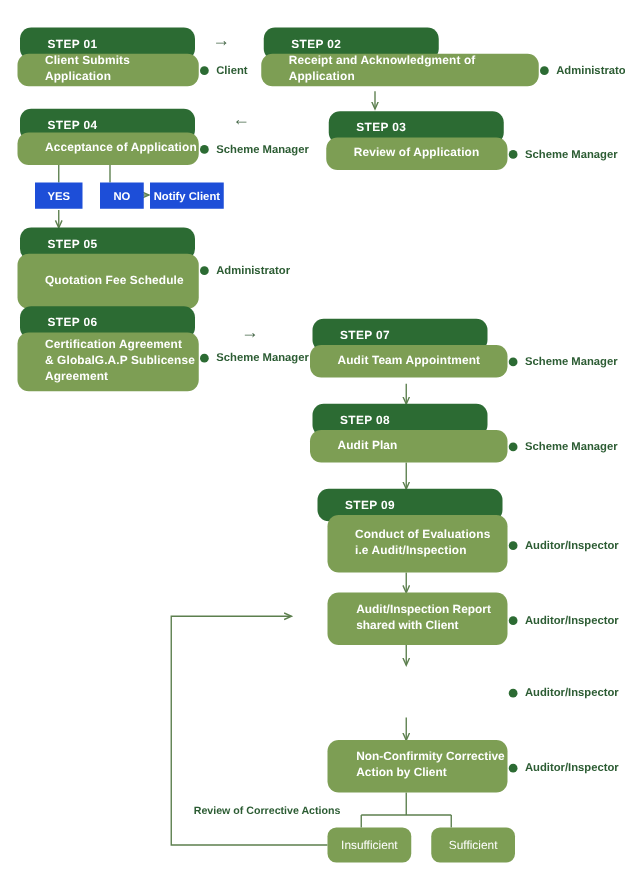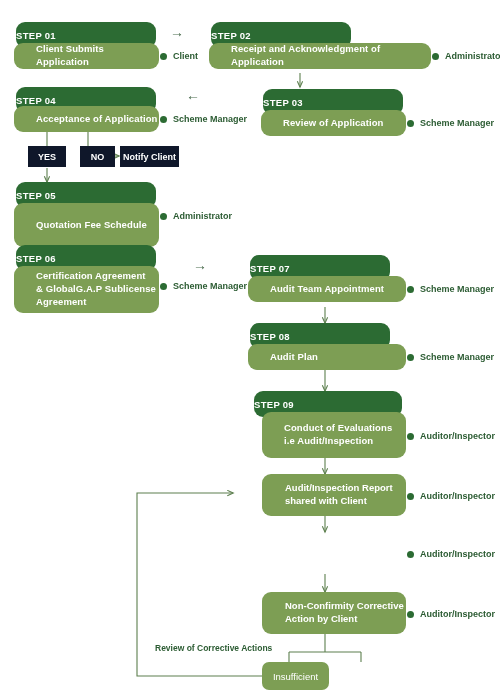--- a/index.html
+++ b/index.html
@@ -11,39 +11,39 @@
   #canvas{position:absolute;left:0;top:0;width:500px;height:700px;}
   .svg-layer{position:absolute;left:0;top:0;width:500px;height:700px;pointer-events:none;}
 
   
   .step{position:absolute;}
   .hdr{
     position:absolute;background:#2c6b33;border-radius:9px;
     color:#ffffff;font-size:9.5px;font-weight:bold;letter-spacing:.3px;
     display:flex;align-items:center;
   }
-  .hdr span{}
+  .hdr span{padding-left:22px;}
   .body{
     position:absolute;background:#7d9e54;border-radius:9px;
     color:#ffffff;font-size:9.5px;font-weight:bold;letter-spacing:.1px;
     display:flex;align-items:center;
   }
   .body span{padding-left:22px;line-height:1.35;display:block;}
 
   
   .plainbox{
     position:absolute;background:#7d9e54;border-radius:9px;
     color:#ffffff;font-size:9.5px;font-weight:bold;
     display:flex;align-items:center;
   }
   .plainbox span{padding-left:23px;line-height:1.35;display:block;}
 
   
   .sqbox{
-    position:absolute;background:#0f172a;color:#ffffff;
+    position:absolute;background:#1d4ed8;color:#ffffff;
     font-size:9px;font-weight:bold;
     display:flex;align-items:center;justify-content:center;
   }
 
   
   .term{
     position:absolute;background:#7d9e54;border-radius:7px;
     color:#ffffff;font-size:9.5px;font-weight:normal;
     display:flex;align-items:center;justify-content:center;
   }
@@ -257,14 +257,15 @@
 Action by Client</span>
   </div>
   <div class="role" style="left:407px;top:609px;">
     <i class="dot"></i>
     <em style="font-style:normal">Auditor/Inspector</em>
   </div>
 
   <div class="caption" style="left:155px;top:643px;">Review of Corrective Actions</div>
 
   <div class="term" style="left:262px;top:662px;width:67px;height:28px;">Insufficient</div>
+  <div class="term" style="left:345px;top:662px;width:67px;height:28px;">Sufficient</div>
 
 </div>
 
 </body></html>

